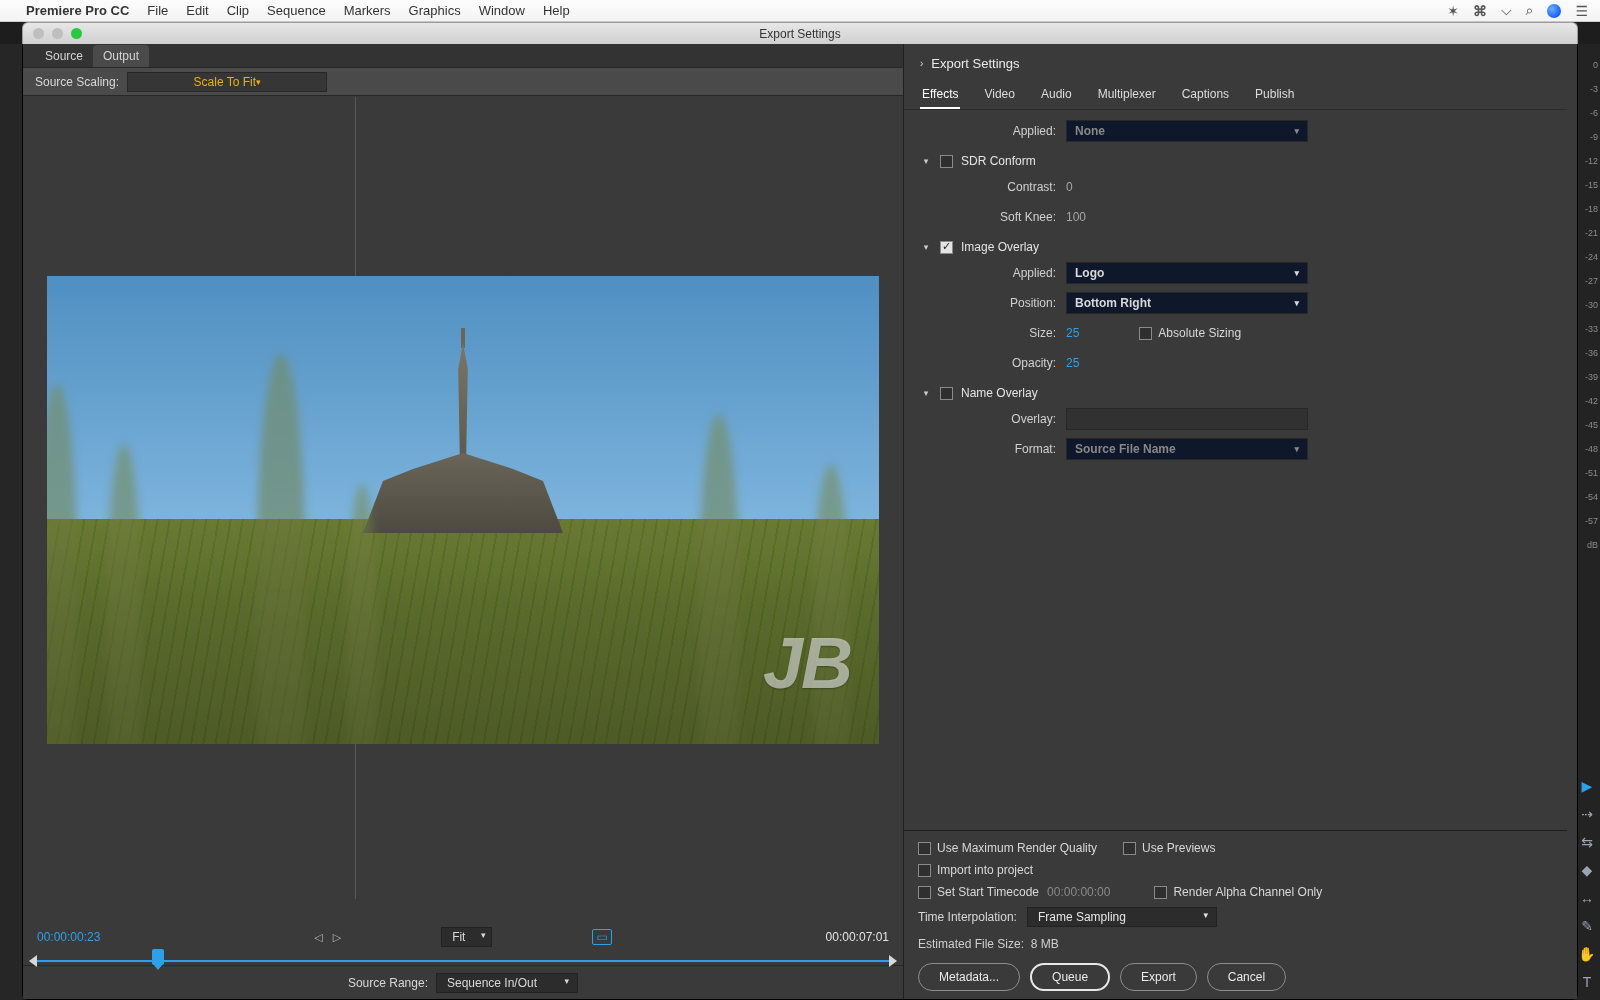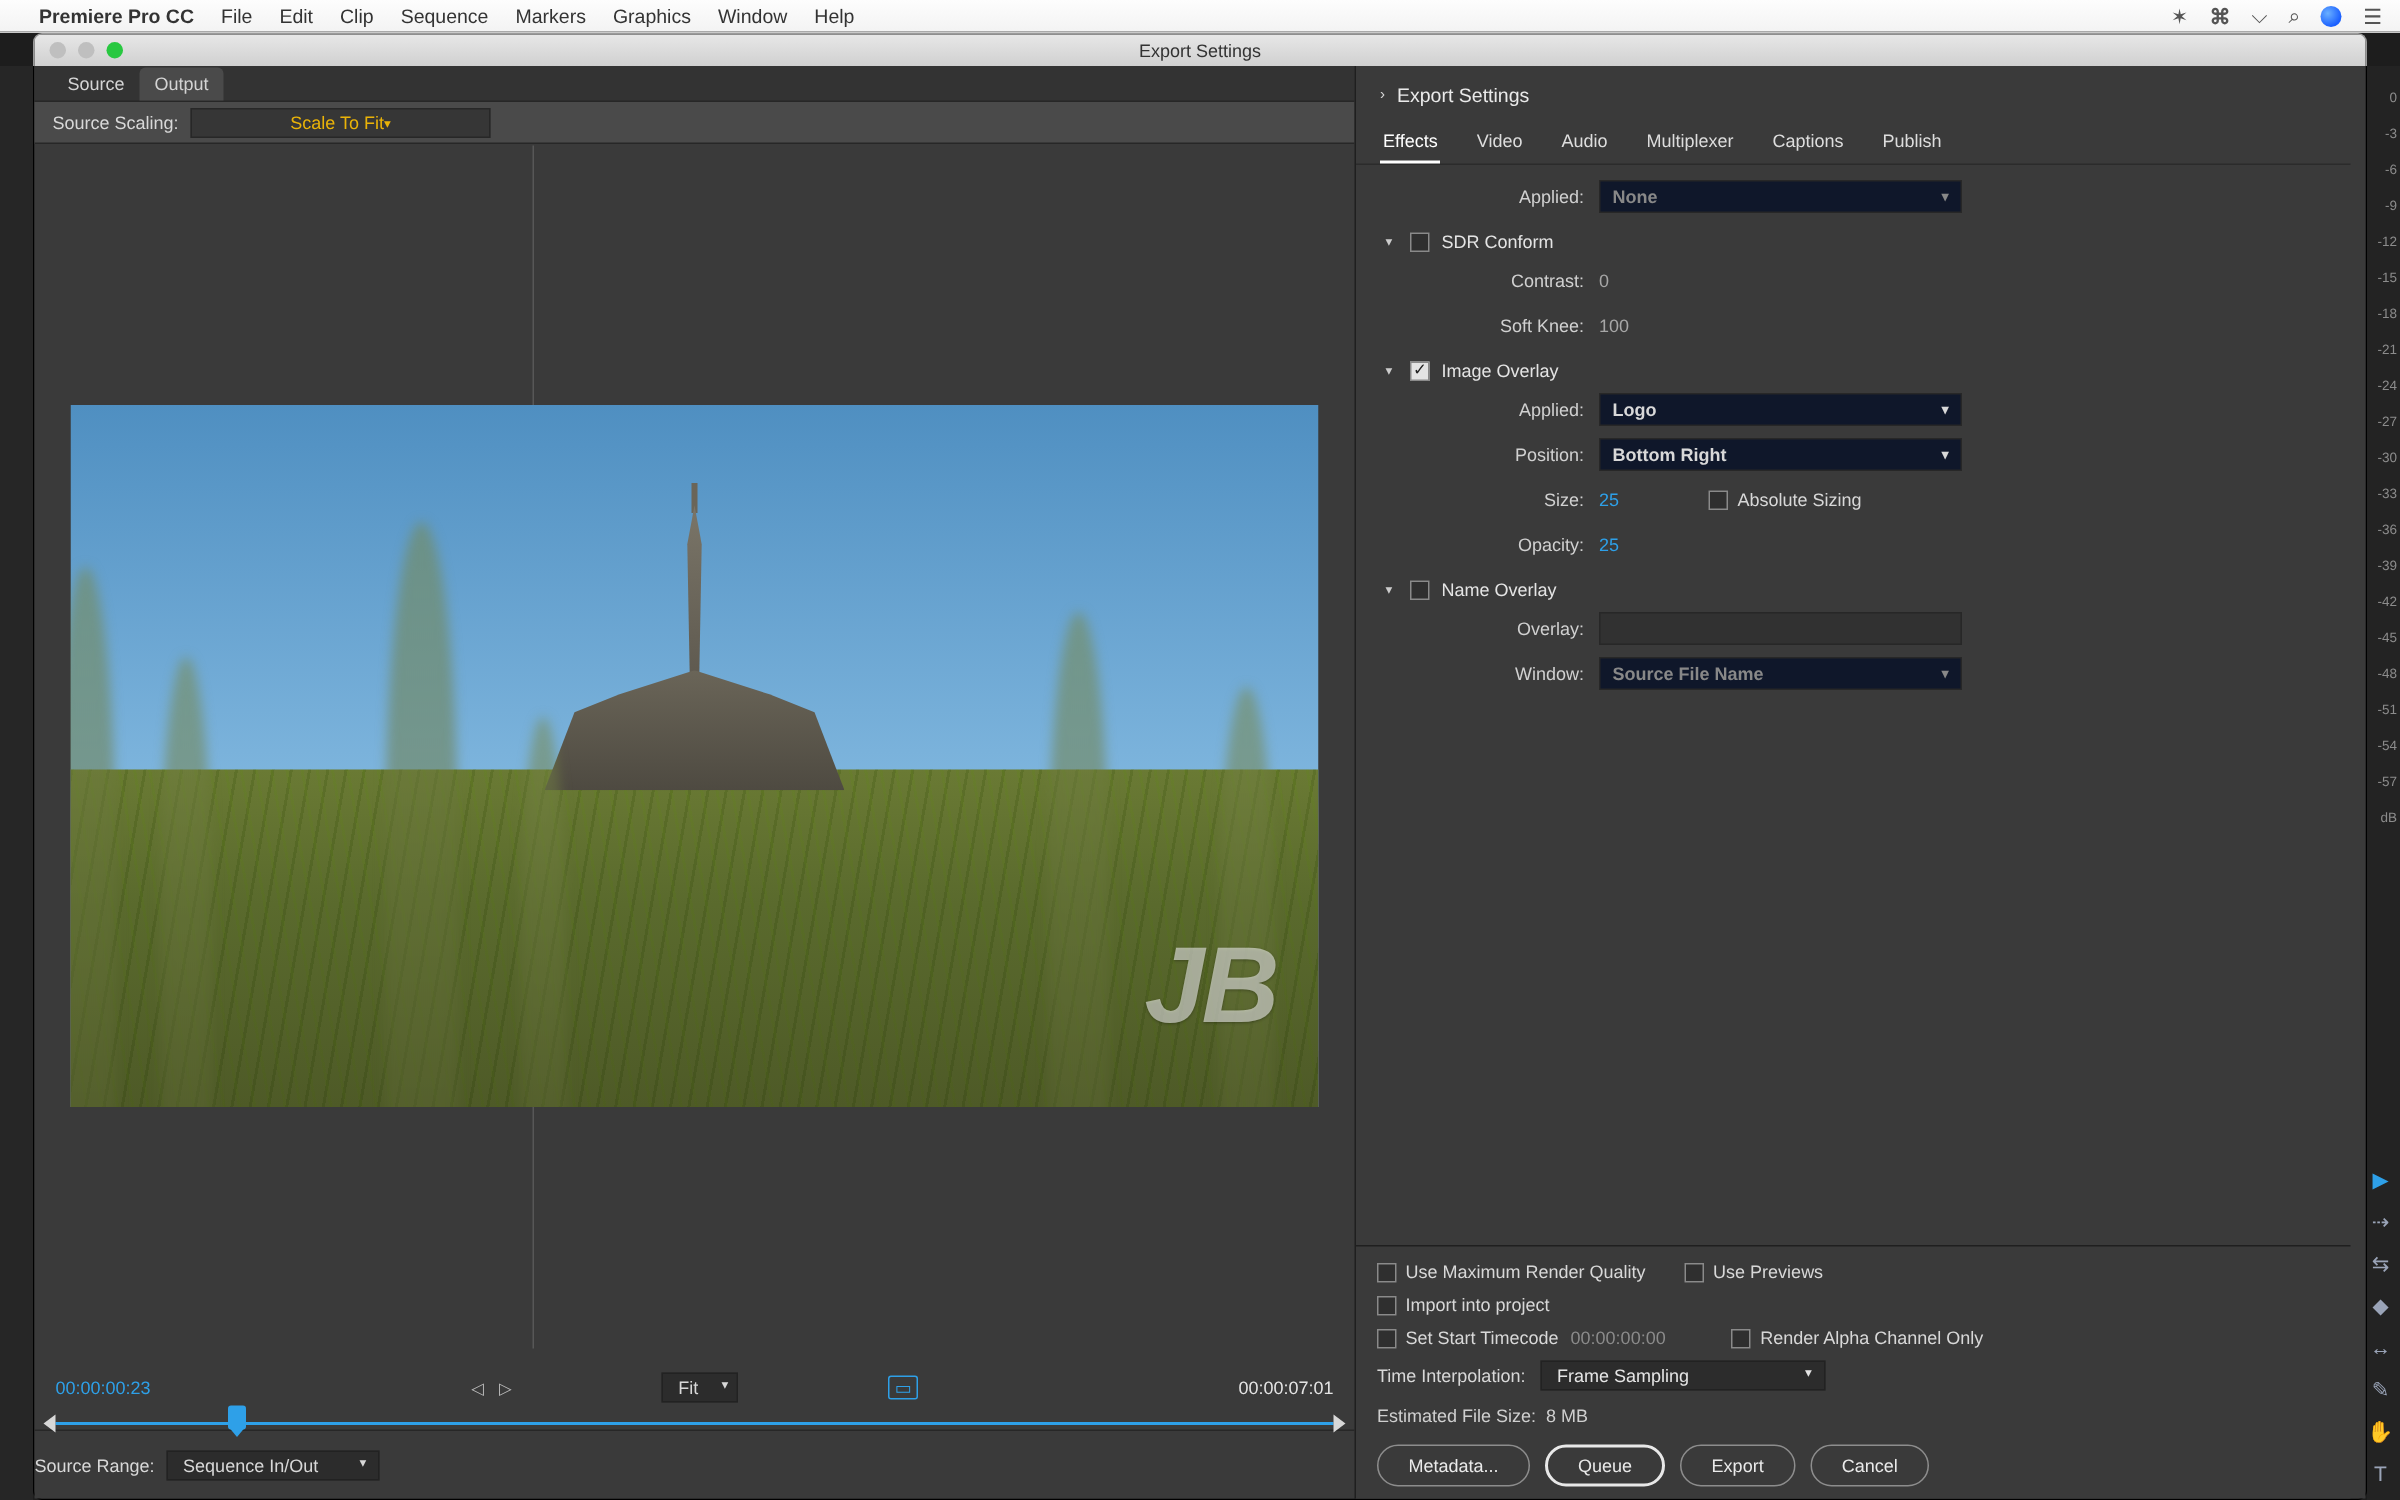--- a/index.html
+++ b/index.html
@@ -62,21 +62,21 @@
 .timebar .row1 .fitdrop { background:#2c2c2c; border:1px solid #222; color:#d8d8d8; padding:2px 26px 2px 10px; font-size:12px; position:relative;}
 .timebar .row1 .tri { font-size:11px; color:#bdbdbd;}
 .timebar .row1 .aspect-icon { font-size:12px; color:#2ea0e8; border:1px solid #2ea0e8; padding:0 3px; border-radius:2px;}
 .track { height:16px; margin-top:6px; position:relative;}
 .track .line { position:absolute; left:0; right:0; top:7px; height:2px; background:#2ea0e8;}
 .track .tri-l { position:absolute; left:-8px; top:2px; width:0;height:0; border-top:6px solid transparent; border-bottom:6px solid transparent; border-right:8px solid #d8d8d8;}
 .track .tri-r { position:absolute; right:-8px; top:2px; width:0;height:0; border-top:6px solid transparent; border-bottom:6px solid transparent; border-left:8px solid #d8d8d8;}
 .track .playhead { position:absolute; top:-4px; width:12px; height:16px; background:#2ea0e8; left:115px; border-radius:2px;}
 .track .playhead::after { content:""; position:absolute; bottom:-5px; left:1px; width:0;height:0; border-left:5px solid transparent; border-right:5px solid transparent; border-top:6px solid #2ea0e8;}
 
-.rangerow { height:46px; display:flex; align-items:center; justify-content:flex-start; gap:8px; font-size:12px; color:#d8d8d8; border-top:1px solid #272727;}
+.rangerow { height:34px; display:flex; align-items:center; justify-content:center; gap:8px; font-size:12px; color:#d8d8d8; border-top:1px solid #272727;}
 .rangerow .drop { background:#2c2c2c; border:1px solid #222; color:#d8d8d8; padding:2px 40px 2px 10px; position:relative;}
 
 
 .rightcol { flex:1 1 auto; background:#3a3a3a; border-left:1px solid #1f1f1f; display:flex; flex-direction:column; position:relative; padding-right:10px;}
 .export-header { display:flex; align-items:center; gap:8px; padding:12px 16px 8px; color:#eaeaea; font-size:13px; }
 .export-header .chev { font-size:10px; color:#d8d8d8;}
 .rtabs { display:flex; gap:22px; padding:4px 16px 0; border-bottom:1px solid #2b2b2b; color:#ddd; font-size:12px;}
 .rtabs .t { padding:4px 2px 6px; cursor:default;}
 .rtabs .t.active { color:#fff; border-bottom:2px solid #fff;}
 
@@ -305,21 +305,21 @@
         <span class="chev">▾</span>
         <input type="checkbox" style="">
         <span>Name Overlay</span>
       </div>
       <div class="indent">
         <div class="prop">
           <span class="plbl">Overlay:</span>
           <div class="input"></div>
         </div>
         <div class="prop">
-          <span class="plbl">Window:</span>
+          <span class="plbl">Format:</span>
           <div class="drop" style="color:#888;">
               <span>Source File Name</span>
               <span style="font-size:9px;">▾</span>
             </div>
         </div>
       </div>
     </div>
 
     <div class="botopts">
       <div class="chkrow">

